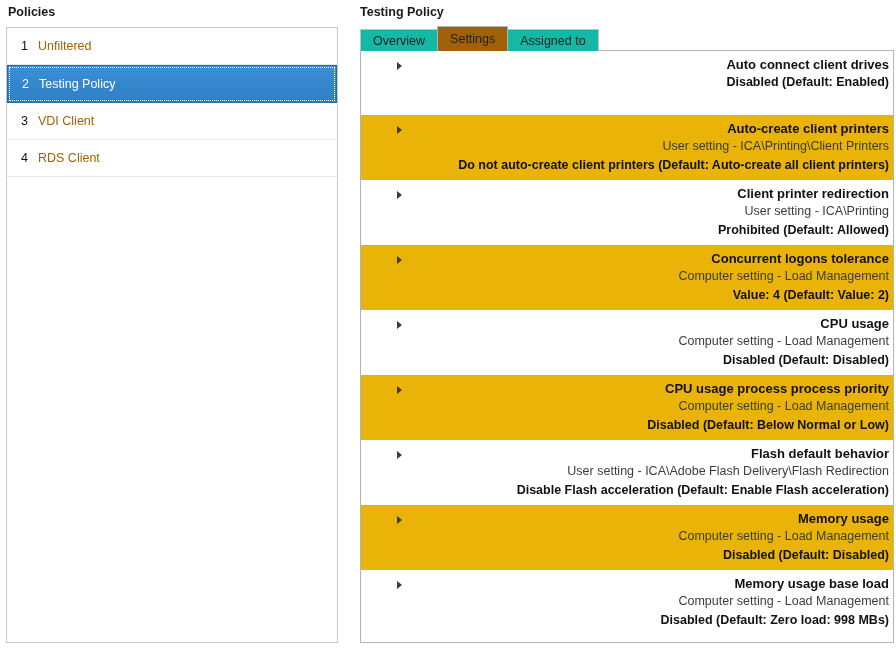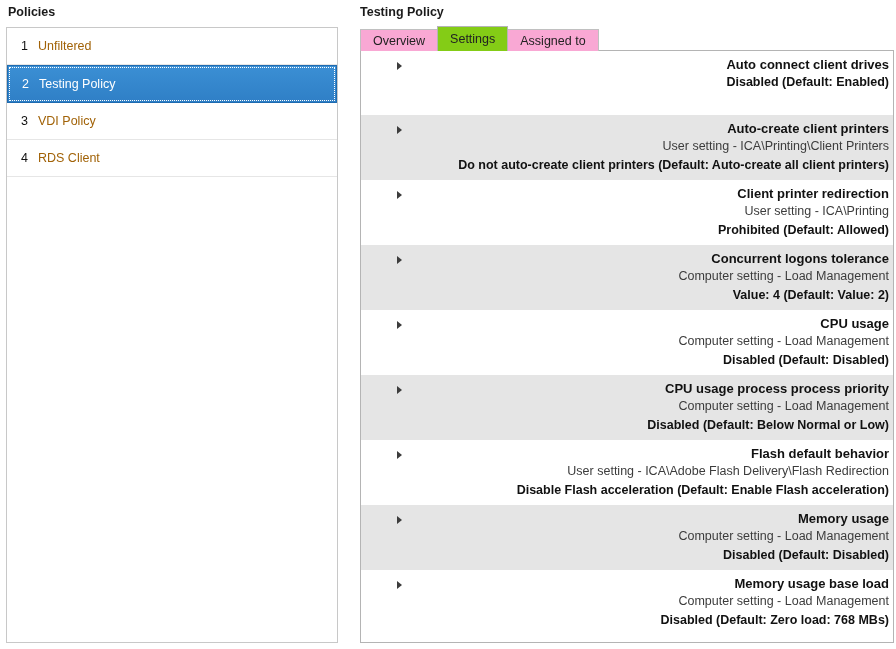--- a/index.html
+++ b/index.html
@@ -101,29 +101,29 @@
     align-items: flex-end;
     height: 25px;
     z-index: 3;
   }
   .tab {
     height: 22px;
     line-height: 22px;
     padding: 0 12px;
     border: 1px solid #c0c0c0;
     border-bottom: none;
-    background: #f9a8d4;
+    background: #14b8a6;
     font-size: 12.5px;
     color: #222222;
     margin-right: -1px;
     box-sizing: border-box;
     cursor: default;
   }
   .tab.active {
-    background: #84cc16;
+    background: #a16207;
     height: 25px;
     line-height: 24px;
     font-weight: normal;
     border-color: #b4b4b4;
     position: relative;
     z-index: 4;
   }
   .settings-box {
     position: absolute;
     left: 8px;
@@ -138,21 +138,21 @@
   }
   .setting {
     position: relative;
     padding: 5px 4px 5px 46px;
     box-sizing: border-box;
     min-height: 64px;
     cursor: default;
     text-align: right;
   }
   .setting.alt {
-    background: #e5e5e5;
+    background: #eab308;
   }
   .arrow {
     position: absolute;
     left: 36px;
     top: 11px;
     width: 0;
     height: 0;
     border-left: 5px solid #3c3c3c;
     border-top: 4px solid transparent;
     border-bottom: 4px solid transparent;
@@ -186,21 +186,21 @@
       <div class="policy-row">
         <span class="idx">1</span>
         <span class="nm">Unfiltered</span>
       </div>
       <div class="policy-row selected">
         <span class="idx">2</span>
         <span class="nm">Testing Policy</span>
       </div>
       <div class="policy-row">
         <span class="idx">3</span>
-        <span class="nm">VDI Policy</span>
+        <span class="nm">VDI Client</span>
       </div>
       <div class="policy-row">
         <span class="idx">4</span>
         <span class="nm">RDS Client</span>
       </div>
     </div>
   </div>
 
   <div class="right-panel">
     <div class="right-title">Testing Policy</div>
@@ -265,19 +265,19 @@
         <span class="arrow"></span>
         <div class="s-name">Memory usage</div>
         <div class="s-scope">Computer setting - Load Management</div>
         <div class="s-value">Disabled (Default: Disabled)</div>
       </div>
 
       <div class="setting">
         <span class="arrow"></span>
         <div class="s-name">Memory usage base load</div>
         <div class="s-scope">Computer setting - Load Management</div>
-        <div class="s-value">Disabled (Default: Zero load: 768 MBs)</div>
+        <div class="s-value">Disabled (Default: Zero load: 998 MBs)</div>
       </div>
 
     </div>
   </div>
 
 </div>
 
 </body></html>

